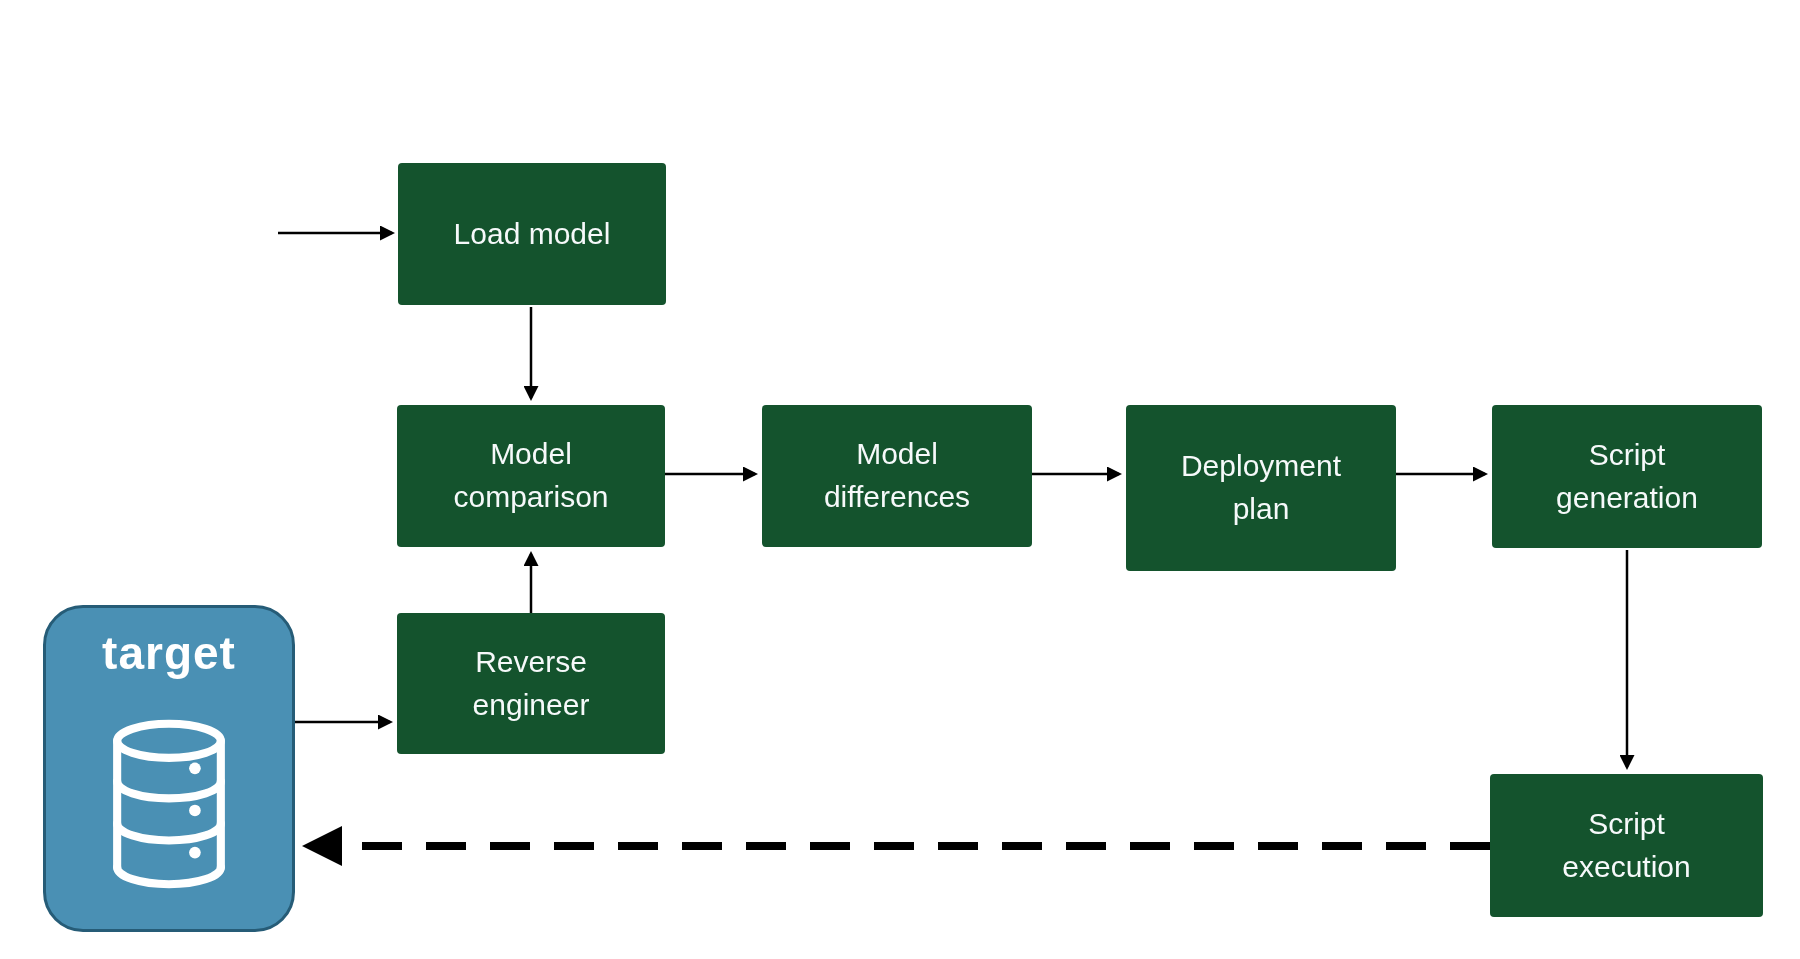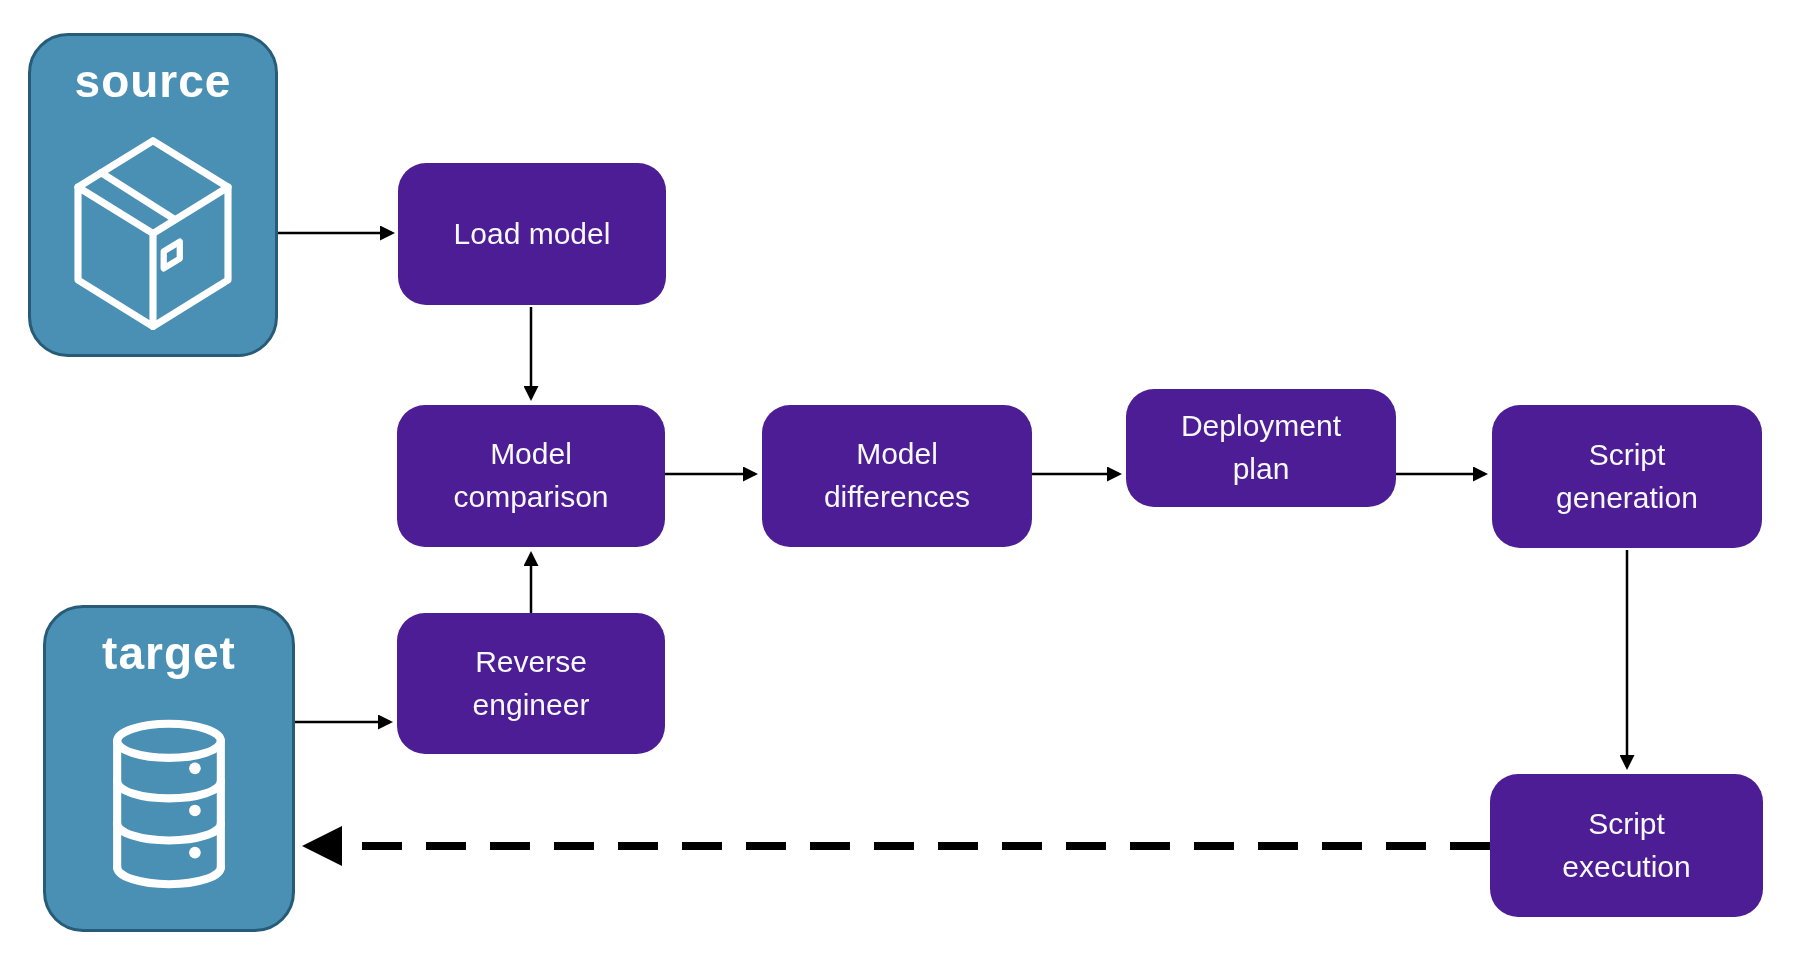--- a/index.html
+++ b/index.html
@@ -44,39 +44,39 @@
   .node-light .icon-wrap {
     flex: 1;
     display: flex;
     align-items: center;
     justify-content: center;
     width: 100%;
   }
   
   .node-dark {
     position: absolute;
-    background: #4c1d95;
-    border-radius: 28px;
+    background: #14532d;
+    border-radius: 4px;
     box-sizing: border-box;
     display: flex;
     align-items: center;
     justify-content: center;
     color: #f6f9fa;
     font-size: 30px;
     line-height: 1.42;
     text-align: center;
     white-space: pre-line;
   }
   
   #node-source            { left: 28px;   top: 33px;  width: 250px; height: 324px; }
   #node-target            { left: 43px;   top: 605px; width: 252px; height: 327px; }
   #node-load-model        { left: 398px;  top: 163px; width: 268px; height: 142px; }
   #node-model-comparison  { left: 397px;  top: 405px; width: 268px; height: 142px; }
   #node-model-differences { left: 762px;  top: 405px; width: 270px; height: 142px; }
-  #node-deployment-plan   { left: 1126px; top: 389px; width: 270px; height: 118px; }
+  #node-deployment-plan   { left: 1126px; top: 405px; width: 270px; height: 166px; }
   #node-script-generation { left: 1492px; top: 405px; width: 270px; height: 143px; }
   #node-reverse-engineer  { left: 397px;  top: 613px; width: 268px; height: 141px; }
   #node-script-execution  { left: 1490px; top: 774px; width: 273px; height: 143px; }
 </style>
 </head>
 <body>
 
 <div id="canvas">
 
   <svg id="edges-layer" viewBox="0 0 1800 959" xmlns="http://www.w3.org/2000/svg">
@@ -94,32 +94,20 @@
       <path d="M295,722 H390" marker-end="url(#ah)"></path>
       <path d="M531,652 V554" marker-end="url(#ah)"></path>
       <path d="M665,474 H755" marker-end="url(#ah)"></path>
       <path d="M1032,474 H1119" marker-end="url(#ah)"></path>
       <path d="M1396,474 H1485" marker-end="url(#ah)"></path>
       <path d="M1627,550 V767" marker-end="url(#ah)"></path>
     </g>
     <path d="M1490,846 H310" stroke="#000000" stroke-width="8" stroke-dasharray="40 24" fill="none" marker-end="url(#ah-big)"></path>
   </svg>
 
-  <div class="node-light" id="node-source">
-    <div class="light-label">source</div>
-    <div class="icon-wrap">
-      <svg width="182" height="200" viewBox="0 0 100 112" xmlns="http://www.w3.org/2000/svg" fill="none" stroke="#ffffff" stroke-width="4" stroke-linejoin="round" stroke-linecap="round">
-        <path d="M50,6 L92,32 L50,58 L8,32 Z"></path>
-        <path d="M8,32 L8,84 L50,110 L50,58"></path>
-        <path d="M92,32 L92,84 L50,110"></path>
-        <path d="M21,24 L62,50"></path>
-        <path d="M56,68 L65,62.5 L65,72 L56,77.5 Z" stroke-width="3.5"></path>
-      </svg>
-    </div>
-  </div>
 
   <div class="node-light" id="node-target">
     <div class="light-label">target</div>
     <div class="icon-wrap">
       <svg width="162" height="186" viewBox="0 0 100 112" xmlns="http://www.w3.org/2000/svg" fill="none" stroke="#ffffff" stroke-width="5" stroke-linecap="round">
         <ellipse cx="50" cy="17" rx="32" ry="10.5"></ellipse>
         <path d="M18,17 V95"></path>
         <path d="M82,17 V95"></path>
         <path d="M18,42 A32,10.5 0 0 0 82,42"></path>
         <path d="M18,68 A32,10.5 0 0 0 82,68"></path>

